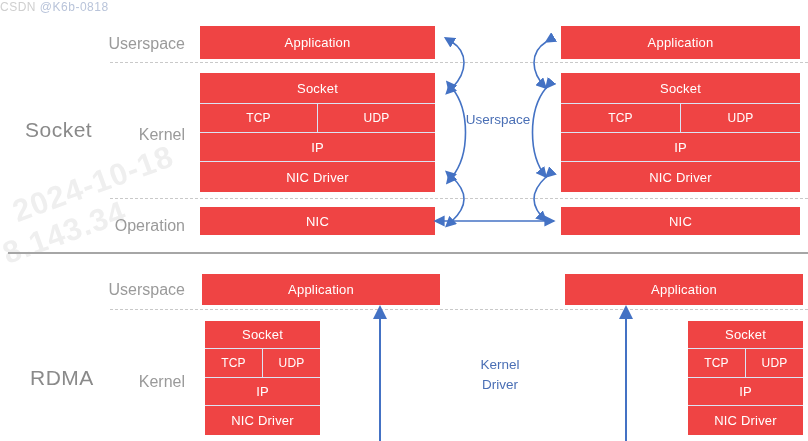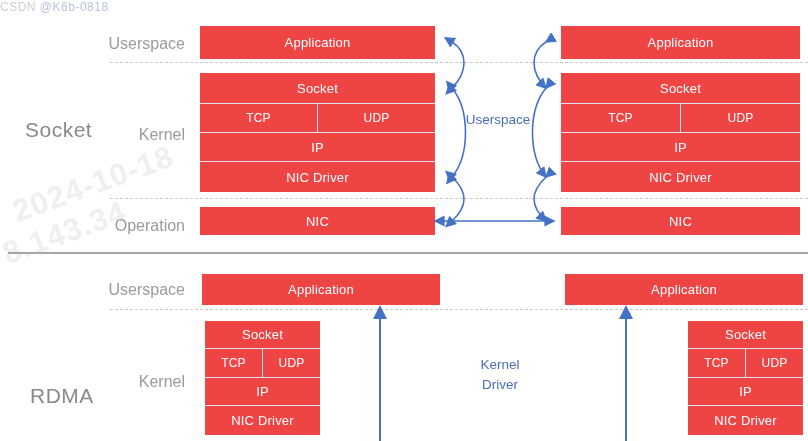--- a/index.html
+++ b/index.html
@@ -178,21 +178,21 @@
   <div class="bx" style="left:561px; top:162px; width:239px; height:30px;">NIC Driver</div>
 
   <div class="bx" style="left:561px; top:207px; width:239px; height:28px;">NIC</div>
 
   <div class="mid-note" style="left:438px; top:110px;">
     <div>Userspace</div>
   </div>
 
   <div class="divider" style="left:8px; top:252px; width:800px;"></div>
 
-  <div class="row-caption" style="left:30px; top:384px;">RDMA</div>
+  <div class="row-caption" style="left:30px; top:366px;">RDMA</div>
 
   <div class="layer-caption" style="left:95px; top:281px;">Userspace</div>
   <div class="layer-caption" style="left:95px; top:373px;">Kernel</div>
 
   <div class="dash" style="left:110px; top:309px; width:698px;"></div>
 
   <div class="bx" style="left:202px; top:274px; width:238px; height:31px;">Application</div>
 
   <div class="bx" style="left:205px; top:321px; width:115px; height:27px;">Socket</div>
   <div class="sep" style="left:205px; top:348px; width:115px;"></div>

